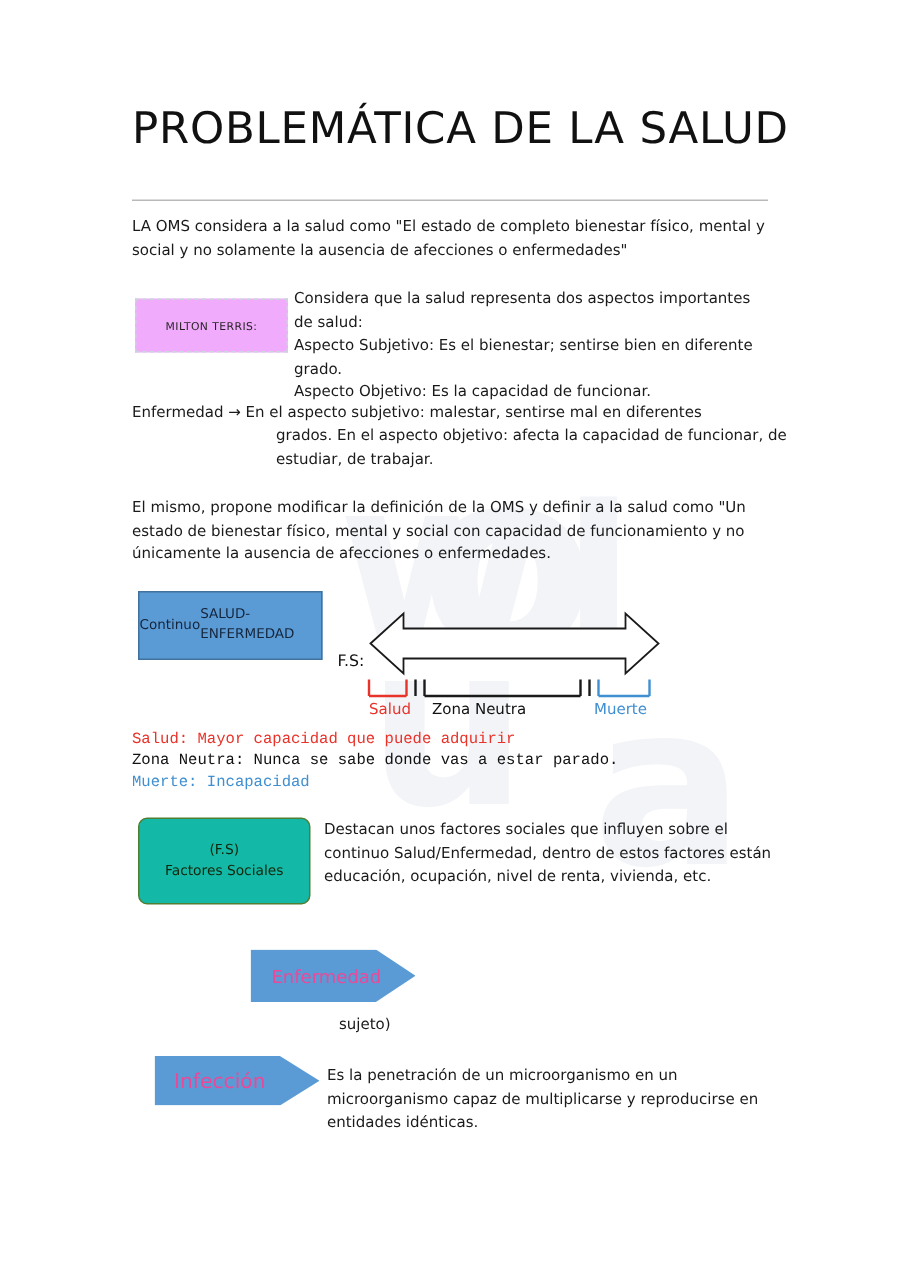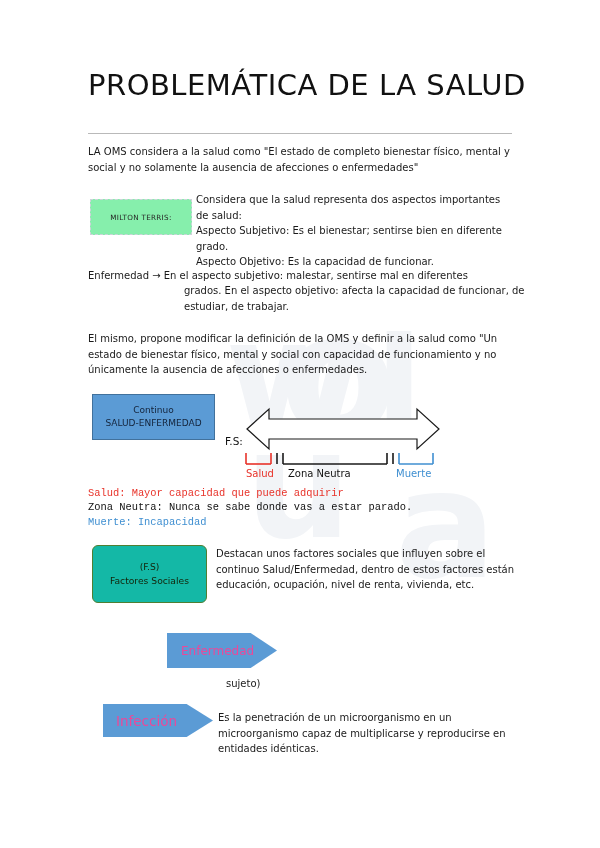--- a/index.html
+++ b/index.html
@@ -65,21 +65,21 @@
     font-family: "DejaVu Sans", sans-serif;
   }
 
   
   #intro { left: 88px; top: 144px; width: 430px; }
 
   
   #milton-box {
     left: 90px; top: 199px;
     width: 102px; height: 36px;
-    background: #86efac;
+    background: #f0abfc;
     border: 1px dashed #cdd3da;
     box-sizing: border-box;
     display: flex;
     align-items: center;
     justify-content: center;
   }
   #milton-box .lbl {
     font-size: 7.2px;
     color: #231f20;
     letter-spacing: 0.3px;
@@ -97,21 +97,20 @@
   #mismo { left: 88px; top: 331px; width: 432px; }
 
   
   #continuo-box {
     left: 92px; top: 394px;
     width: 123px; height: 46px;
     background: #5B9BD5;
     border: 1px solid #41719C;
     box-sizing: border-box;
     display: flex;
-    flex-direction: column;
     align-items: center;
     justify-content: center;
     line-height: 13px;
   }
   #continuo-box span {
     font-size: 9px;
     color: #14243b;
     font-family: "DejaVu Sans", sans-serif;
   }
 

